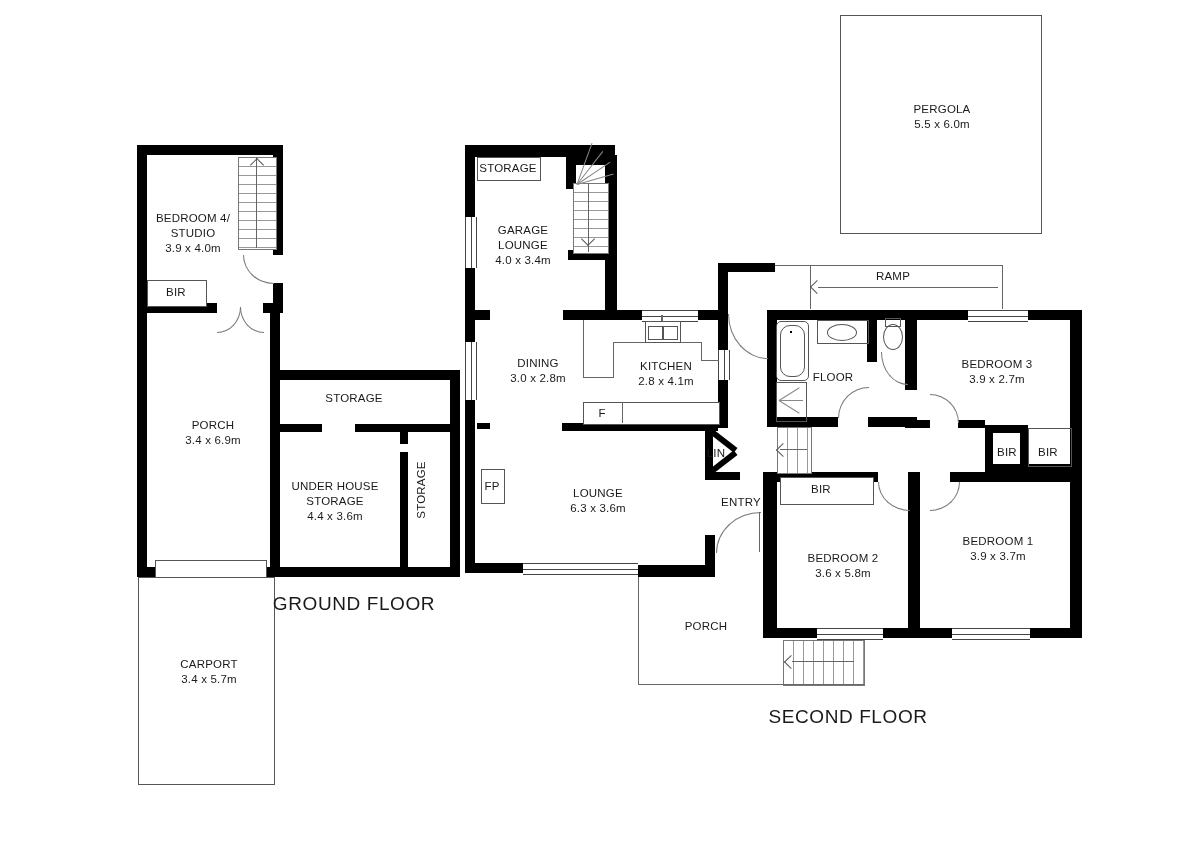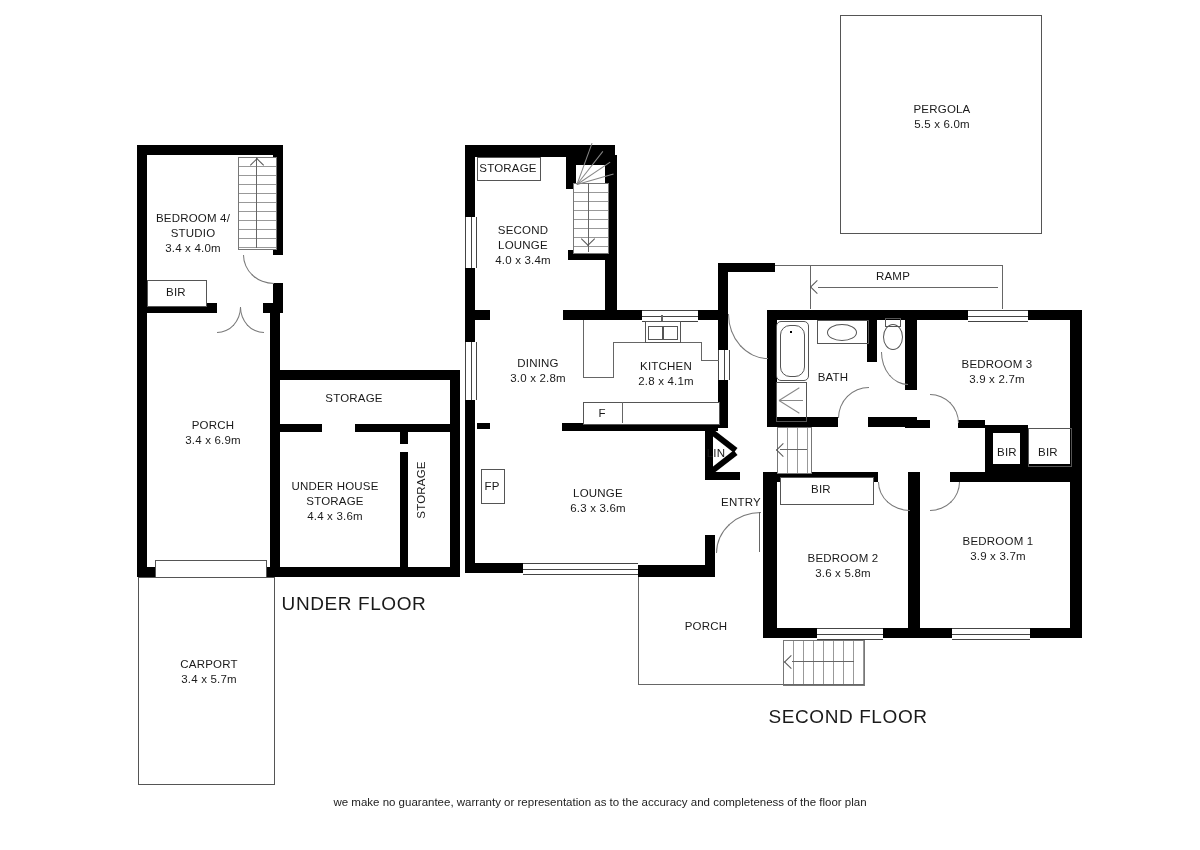--- a/index.html
+++ b/index.html
@@ -189,21 +189,21 @@
   <div class="tline" style="left:759px;top:512px;width:1px;height:40px"></div>
 
   <div class="lbl" style="left:942px;top:117px">
     <span>PERGOLA</span>
     <span>5.5 x 6.0m</span>
   </div>
 
   <div class="lbl" style="left:193px;top:233px">
     <span>BEDROOM 4/</span>
     <span>STUDIO</span>
-    <span>3.4 x 4.0m</span>
+    <span>3.9 x 4.0m</span>
   </div>
 
   <div class="lbl" style="left:176px;top:292px">
     <span>BIR</span>
   </div>
 
   <div class="lbl" style="left:213px;top:433px">
     <span>PORCH</span>
     <span>3.4 x 6.9m</span>
   </div>
@@ -220,28 +220,28 @@
 
   <div class="lbl vrt" style="left:421px;top:490px">
     <span>STORAGE</span>
   </div>
 
   <div class="lbl" style="left:209px;top:672px">
     <span>CARPORT</span>
     <span>3.4 x 5.7m</span>
   </div>
 
-  <div class="title" style="left:354px;top:604px">UNDER FLOOR</div>
+  <div class="title" style="left:354px;top:604px">GROUND FLOOR</div>
 
   <div class="lbl" style="left:508px;top:168px">
     <span>STORAGE</span>
   </div>
 
   <div class="lbl" style="left:523px;top:245px">
-    <span>SECOND</span>
+    <span>GARAGE</span>
     <span>LOUNGE</span>
     <span>4.0 x 3.4m</span>
   </div>
 
   <div class="lbl" style="left:538px;top:371px">
     <span>DINING</span>
     <span>3.0 x 2.8m</span>
   </div>
 
   <div class="lbl" style="left:666px;top:374px">
@@ -251,21 +251,21 @@
 
   <div class="lbl" style="left:602px;top:413px">
     <span>F</span>
   </div>
 
   <div class="lbl" style="left:893px;top:276px">
     <span>RAMP</span>
   </div>
 
   <div class="lbl" style="left:833px;top:377px">
-    <span>BATH</span>
+    <span>FLOOR</span>
   </div>
 
   <div class="lbl" style="left:997px;top:372px">
     <span>BEDROOM 3</span>
     <span>3.9 x 2.7m</span>
   </div>
 
   <div class="lbl" style="left:1007px;top:452px">
     <span>BIR</span>
   </div>
@@ -304,16 +304,15 @@
     <span>3.9 x 3.7m</span>
   </div>
 
   <div class="lbl" style="left:706px;top:626px">
     <span>PORCH</span>
   </div>
 
   <div class="title" style="left:848px;top:717px">SECOND FLOOR</div>
 
   <div class="disc" style="top:793px">
-    <span style="display:block">we make no guarantee, warranty or representation as to the accuracy and completeness of the floor plan</span>
   </div>
 
 </div>
 
 </body></html>

